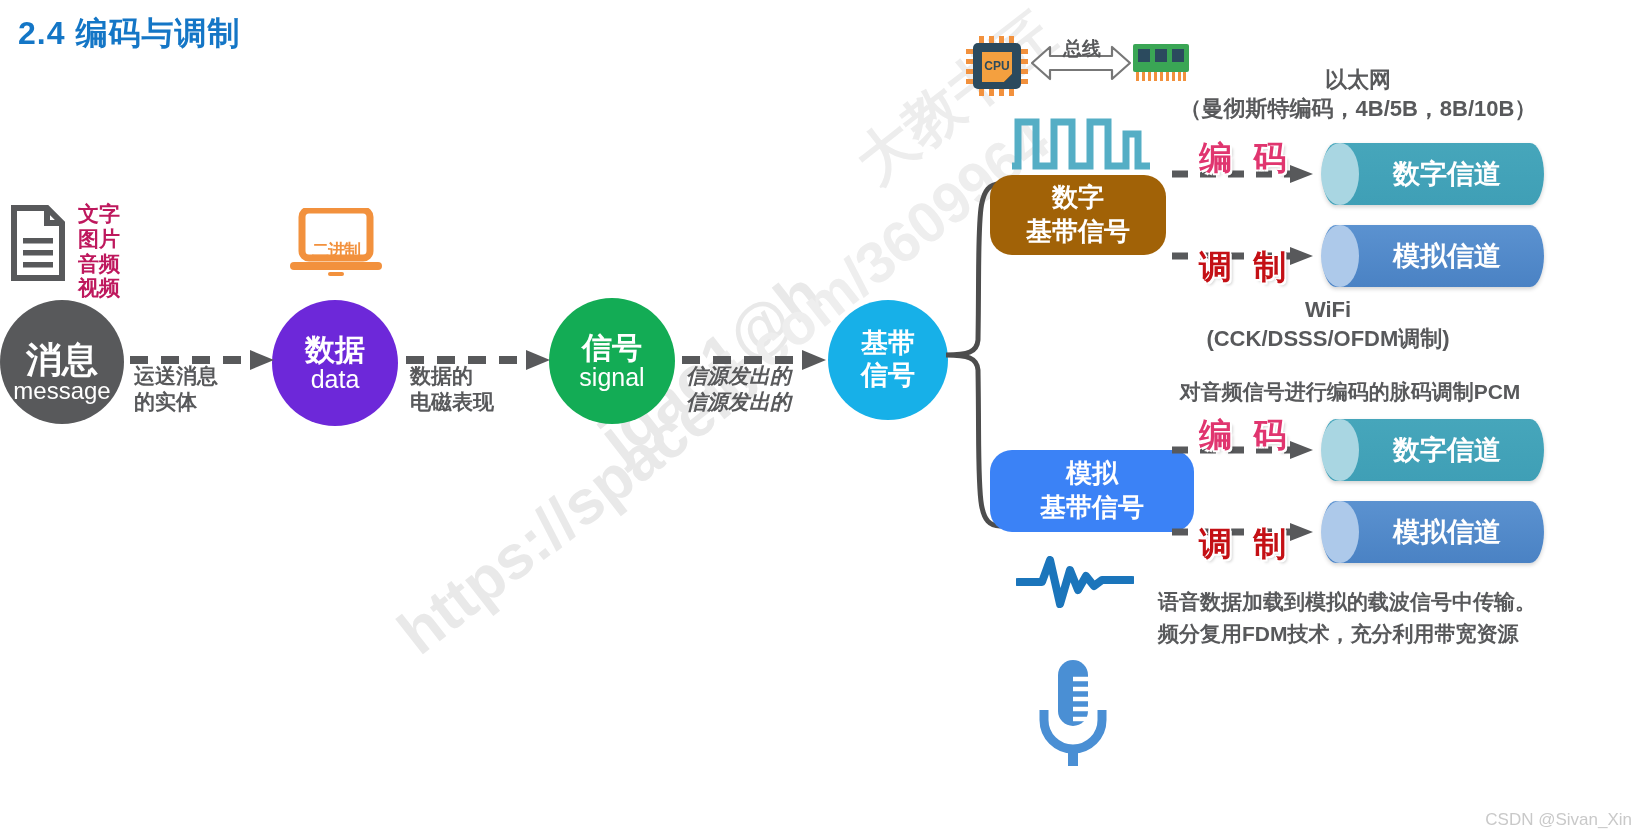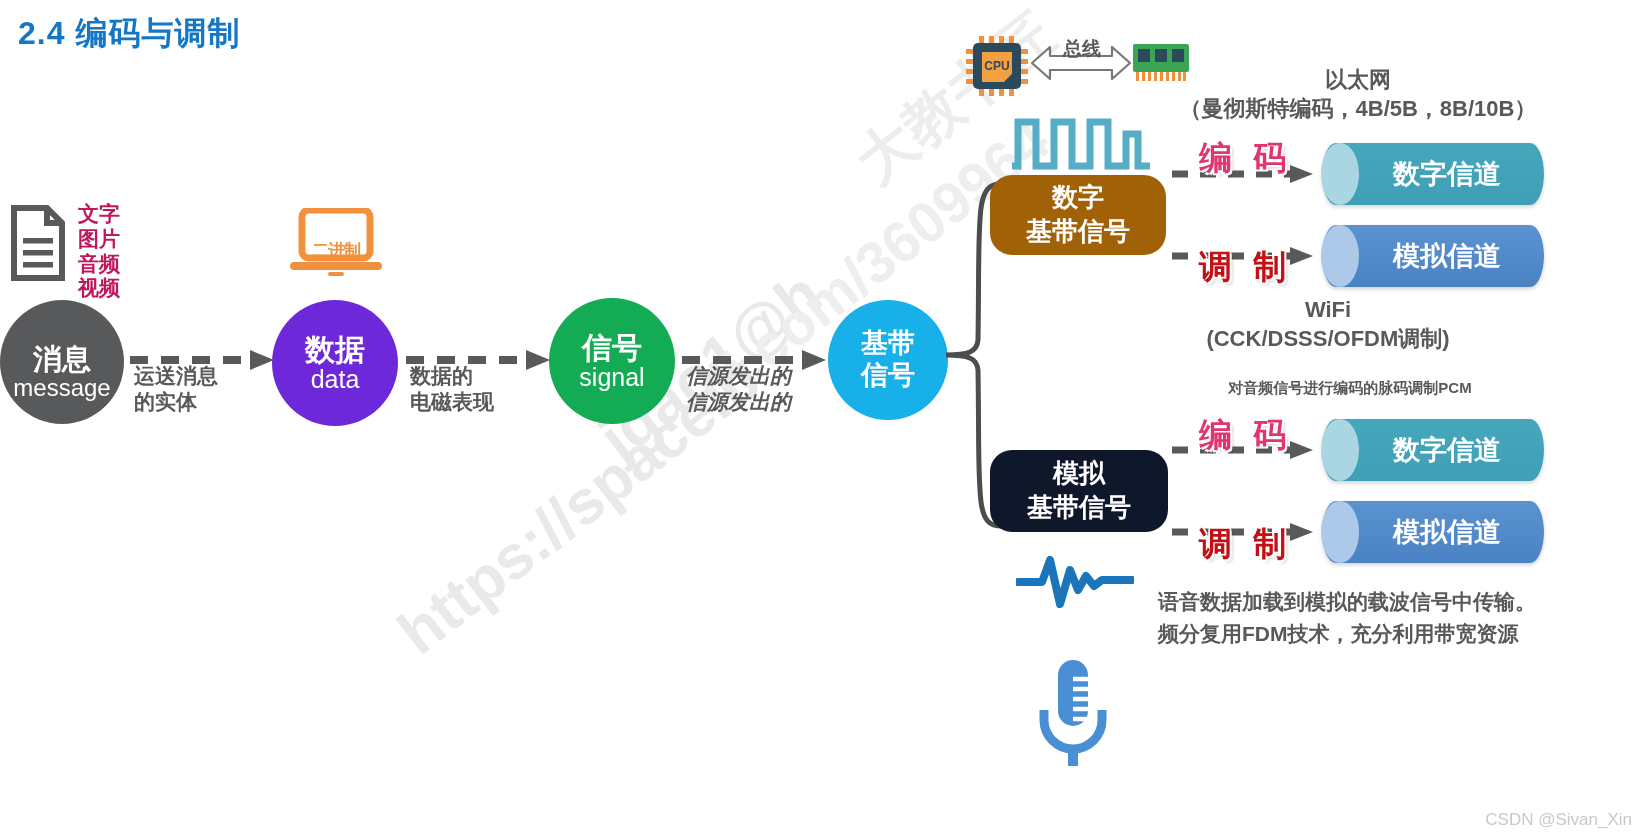--- a/index.html
+++ b/index.html
@@ -27,21 +27,21 @@
   .wm-4{left:840px;top:60px;font-size:58px;transform:rotate(-38deg);color:#ededed;}
 
   
   .circle{
     border-radius:50%;display:flex;flex-direction:column;align-items:center;
     justify-content:center;color:#fff;text-align:center;line-height:1.05;
   }
   .circle .cn{font-size:30px;font-weight:bold;}
   .circle .en{font-size:25px;font-weight:normal;}
   #msg-circle{left:0px;top:300px;width:124px;height:124px;background:#58595b;}
-  #msg-circle .cn{font-size:29px;margin-top:20px;}
+  #msg-circle .cn{font-size:36px;margin-top:20px;}
   #msg-circle .en{font-size:24px;}
   #data-circle{left:272px;top:300px;width:126px;height:126px;background:#6d28d9;}
   #signal-circle{left:549px;top:298px;width:126px;height:126px;background:#13ac55;}
   #baseband-circle{left:828px;top:300px;width:120px;height:120px;background:#17b0e8;}
   #baseband-circle .cn{font-size:27px;line-height:1.18;}
 
   
   #doc-icon{left:10px;top:205px;width:56px;height:76px;}
   #doc-label{left:78px;top:202px;font-size:21px;font-weight:bold;color:#be185d;
     line-height:1.18;text-align:left;}
@@ -70,21 +70,21 @@
   
   #square-wave{left:1010px;top:112px;width:140px;height:62px;}
 
   
   .bb-box{
     border-radius:22px;display:flex;flex-direction:column;align-items:center;
     justify-content:center;color:#fff;font-weight:bold;font-size:26px;line-height:1.3;
     text-align:center;
   }
   #digital-bb{left:990px;top:175px;width:176px;height:80px;background:#a16207;}
-  #analog-bb{left:990px;top:450px;width:178px;height:82px;background:#0f172a;}
+  #analog-bb{left:990px;top:450px;width:204px;height:82px;background:#3b82f6;}
 
   
   #brace{left:944px;top:180px;width:58px;height:350px;}
 
   
   .em-label{font-weight:bold;font-size:33px;letter-spacing:6px;white-space:nowrap;
     text-shadow:2px 2px 0 #fff, -1.5px -1.5px 0 #fff, 1.5px -1.5px 0 #fff, -1.5px 1.5px 0 #fff,
       3px 3px 3px rgba(0,0,0,.17);}
   .em-enc{color:#e0356f;}
   .em-mod{color:#c41015;}
@@ -110,21 +110,21 @@
   .cyl-blue .cap{background:#adc9ea;}
   #chan-d1{left:1322px;top:143px;width:222px;height:62px;}
   #chan-a1{left:1322px;top:225px;width:222px;height:62px;}
   #chan-d2{left:1322px;top:419px;width:222px;height:62px;}
   #chan-a2{left:1322px;top:501px;width:222px;height:62px;}
 
   
   .rt{font-weight:bold;color:#58595b;text-align:center;line-height:1.3;}
   #eth-text{left:1158px;top:66px;width:400px;font-size:22px;}
   #wifi-text{left:1158px;top:296px;width:340px;font-size:22px;}
-  #pcm-text{left:1150px;top:378px;width:400px;font-size:15px;}
+  #pcm-text{left:1150px;top:378px;width:400px;font-size:21px;}
   #fdm-text{left:1158px;top:586px;width:500px;font-size:21px;text-align:left;line-height:1.5;}
 
   
   #wave-icon{left:1016px;top:556px;width:118px;height:56px;}
   #mic-icon{left:1036px;top:658px;width:72px;height:110px;}
 
   
   #csdn-credit{right:8px;bottom:6px;font-size:17px;color:#c9c9c9;}
 </style>
 </head>

